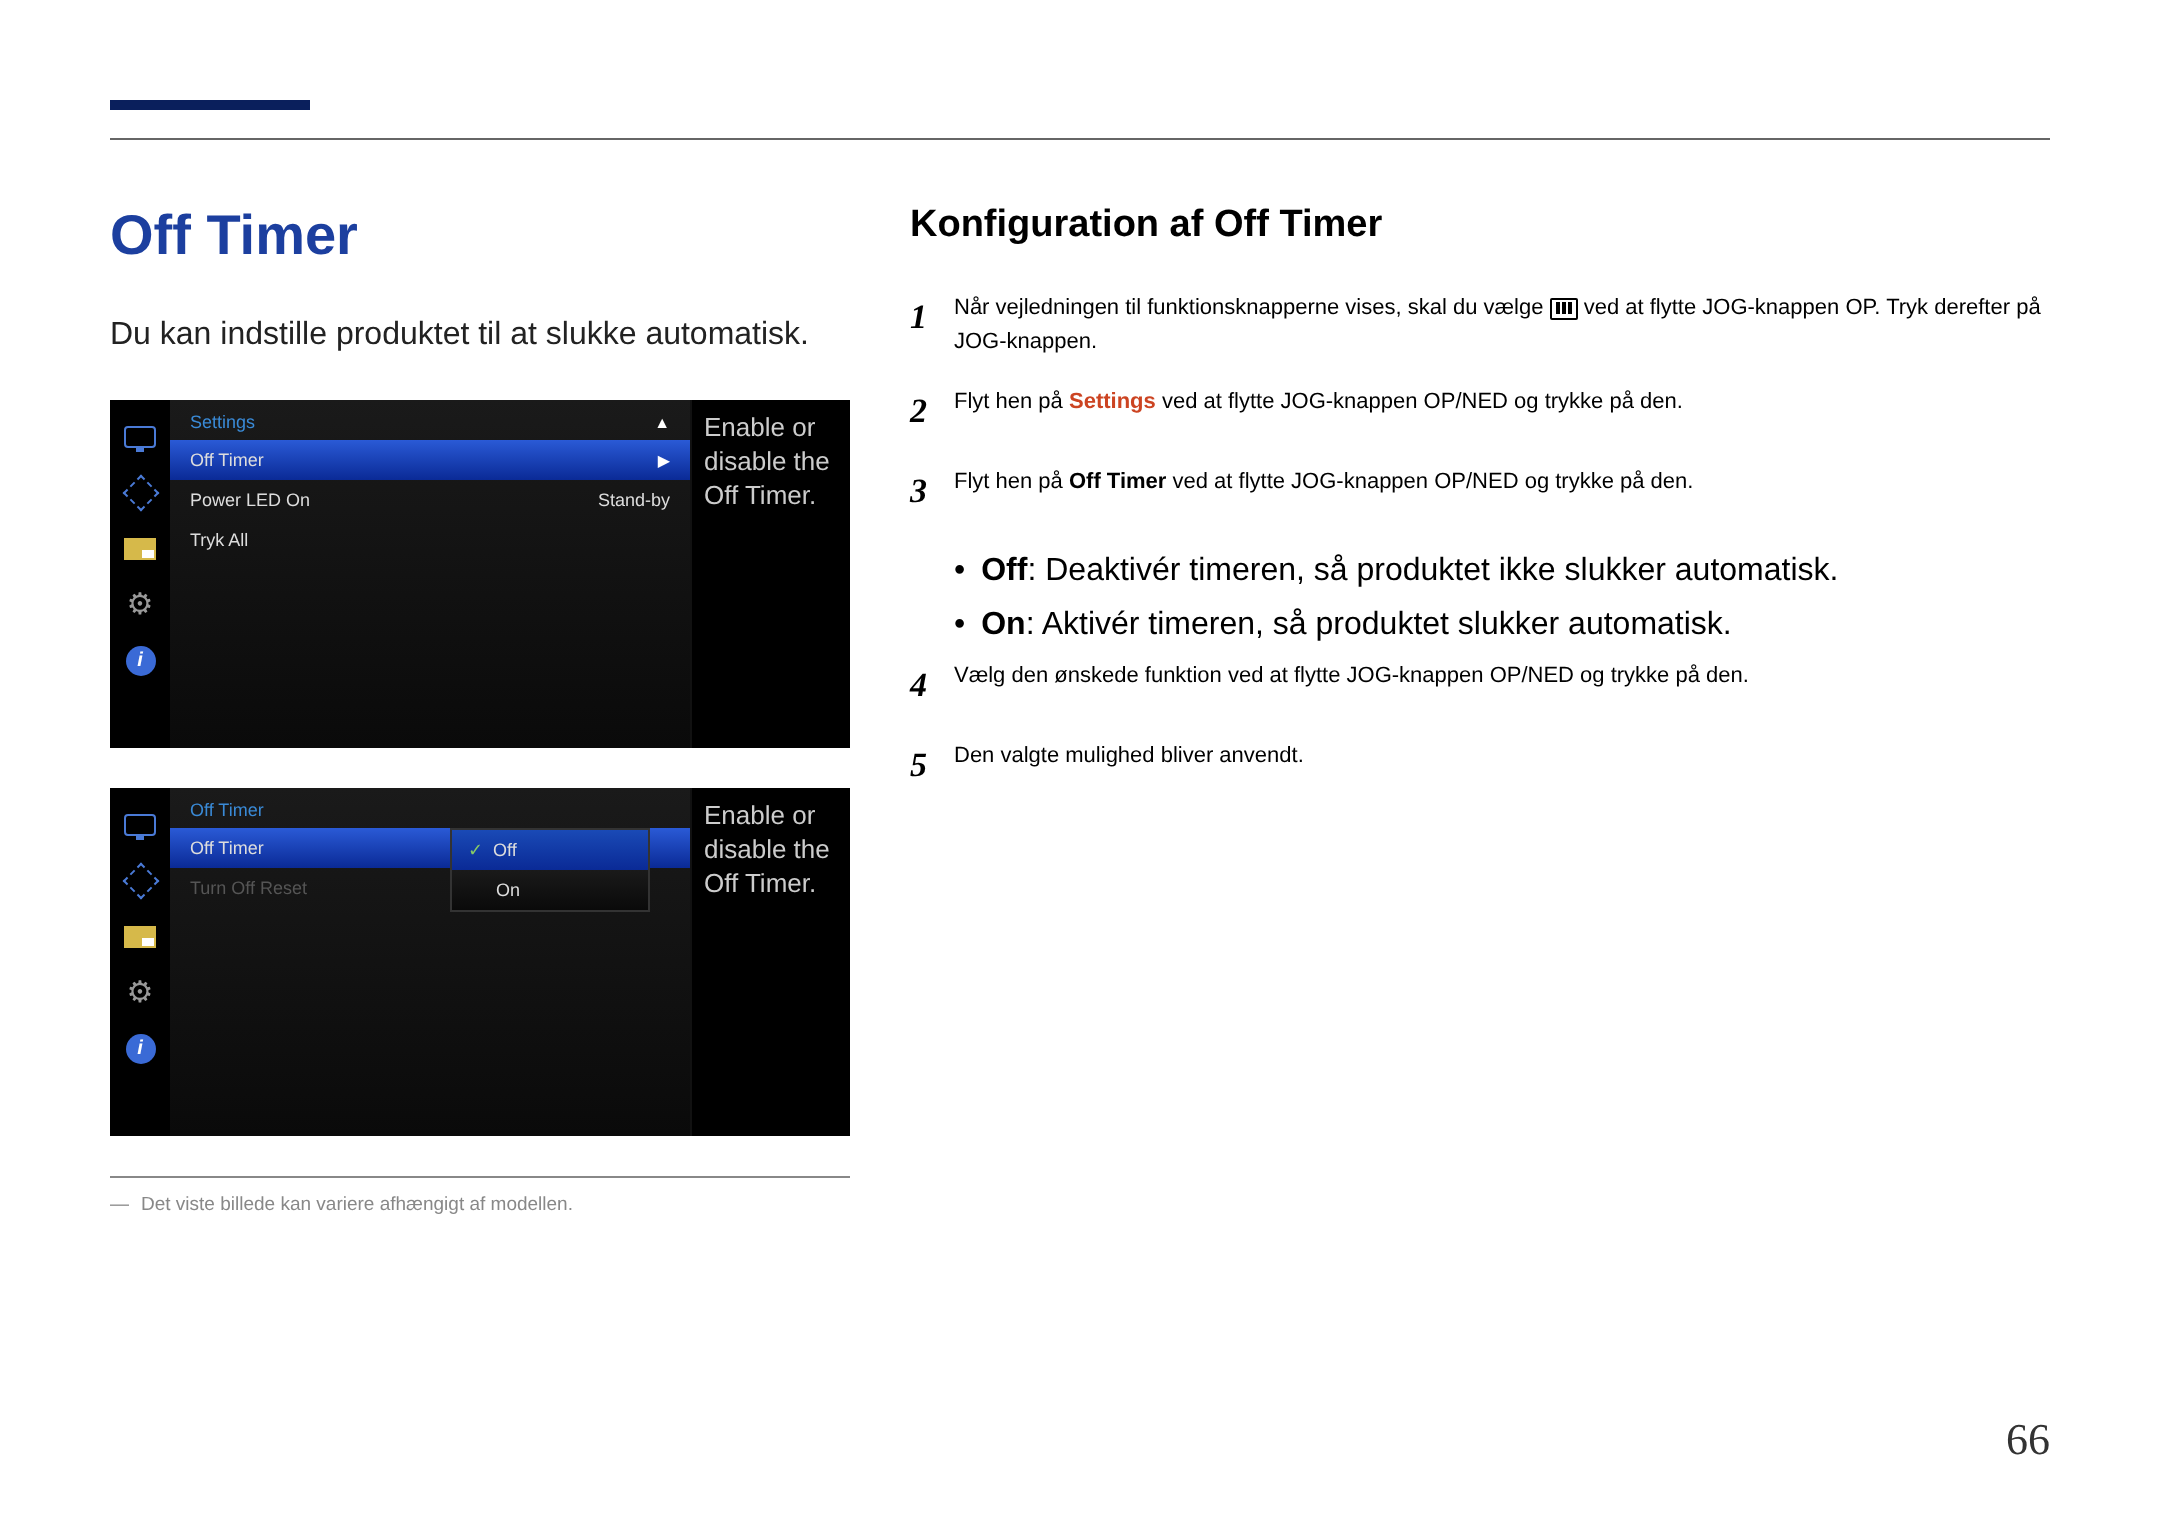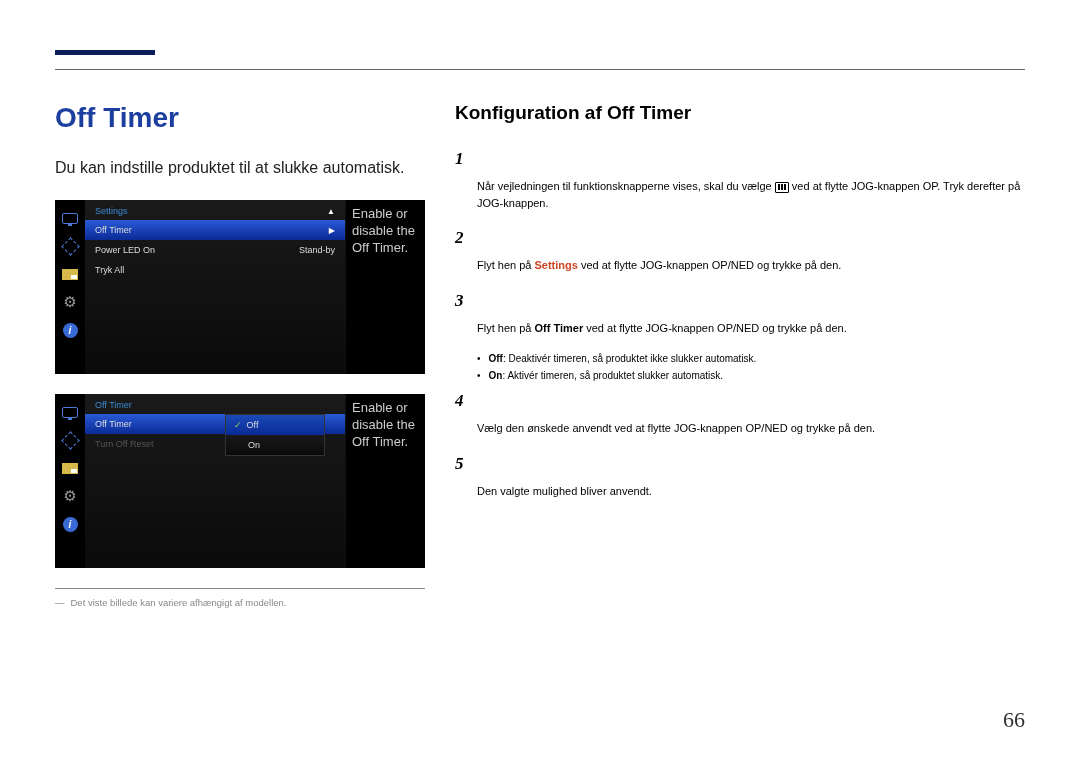--- a/index.html
+++ b/index.html
@@ -138,26 +138,26 @@
     line-height: 1.5;
   }
   .step-num {
     width: 22px;
     font-size: 17px;
     font-weight: bold;
     font-style: italic;
     font-family: Georgia, serif;
     flex-shrink: 0;
   }
-  .step-text { flex: 1; margin-top: 32px; }
+  .step-text { flex: 1; }
   .step-text .hl { color: #c42; font-weight: bold; }
   .step-text b { font-weight: bold; }
   .bullet-list {
     margin: 4px 0 4px 22px;
-    font-size: 10px;
+    font-size: 16px;
     line-height: 1.7;
   }
   .bullet-list .bullet { display:flex; gap:8px; }
   .bullet-list .bullet::before { content:"•"; }
   .footnote-sep {
     border-top: 1px solid #888;
     width: 370px;
     margin-top: 14px;
     margin-bottom: 8px;
   }
@@ -321,21 +321,21 @@
       </div>
       <div class="bullet">
         <div>
           <b>On</b><span>: Aktivér timeren, så produktet slukker automatisk.</span>
         </div>
       </div>
     </div>
 
     <div class="step">
       <div class="step-num">4</div>
-      <div class="step-text">Vælg den ønskede anvendt ved at flytte JOG-knappen OP/NED og trykke på den.</div>
+      <div class="step-text">Vælg den ønskede funktion ved at flytte JOG-knappen OP/NED og trykke på den.</div>
     </div>
 
     <div class="step">
       <div class="step-num">5</div>
       <div class="step-text">Den valgte mulighed bliver anvendt.</div>
     </div>
   </div>
 </div>
 
 <div class="page-num">66</div>

